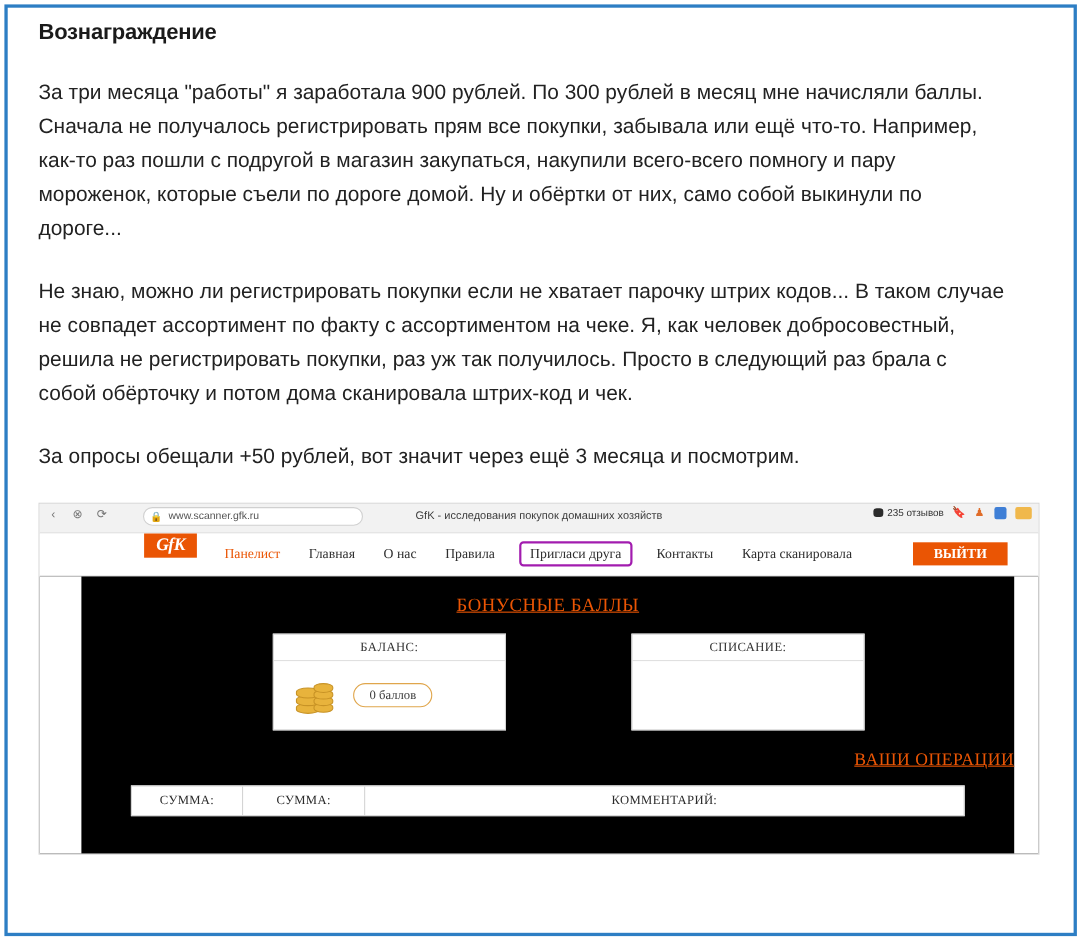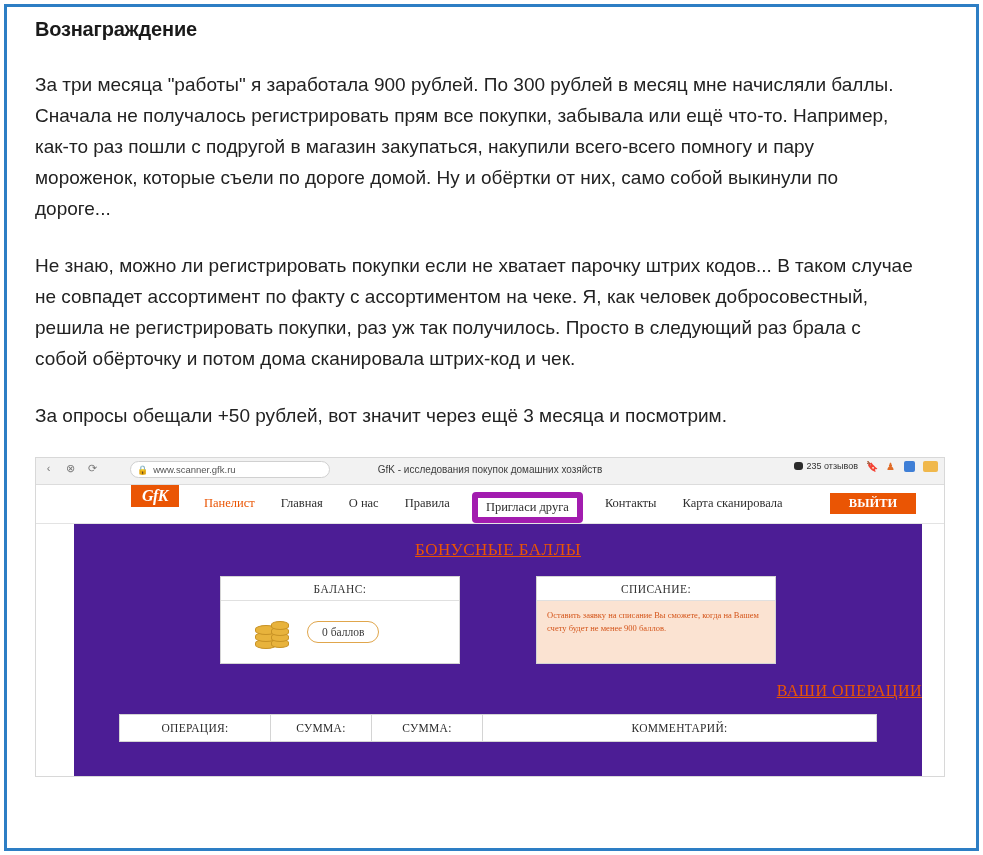--- a/index.html
+++ b/index.html
@@ -186,21 +186,21 @@
     display: flex;
     align-items: flex-start;
     gap: 26px;
     font-size: 12.5px;
     color: #2f2f2f;
   }
   .nav-item.active {
     color: #ea5504;
   }
   .nav-item.boxed {
-    border: 6px solid #a21caf;
+    border: 2px solid #a21caf;
     border-radius: 4px;
     padding: 2px 8px;
     margin: -4px -4px;
     color: #2f2f2f;
   }
   .exit-btn {
     position: absolute;
     right: 28px;
     top: 8px;
     width: 86px;
@@ -210,60 +210,61 @@
     font-family: "Liberation Serif", serif;
     font-weight: bold;
     font-size: 12.5px;
     line-height: 21px;
     text-align: center;
   }
   
   .shot-body {
     position: relative;
     height: 254px;
-    background: #4c1d95;
+    background: #000000;
     border-left: 38px solid #ffffff;
     border-right: 22px solid #ffffff;
     box-sizing: border-box;
   }
   .bonus-title {
     text-align: center;
     padding-top: 16px;
     font-family: "Liberation Serif", serif;
     font-size: 17px;
     color: #ea5504;
     letter-spacing: 0.5px;
     text-decoration: underline;
   }
   .cards {
     display: flex;
     justify-content: center;
     gap: 76px;
     margin-top: 16px;
   }
   .card {
-    width: 240px;
+    width: 212px;
     background: #ffffff;
     border: 1px solid #d4d4d4;
     box-sizing: border-box;
+    margin-left: 38px;
   }
   .card-head {
     text-align: center;
     font-family: "Liberation Serif", serif;
     font-size: 11.5px;
     color: #333;
     padding: 6px 0 5px 0;
     border-bottom: 1px solid #e0e0e0;
     letter-spacing: 0.4px;
   }
   .card-body {
     height: 62px;
     display: flex;
     align-items: center;
-    padding-left: 32px;
+    padding-left: 18px;
     gap: 16px;
     box-sizing: border-box;
   }
   .coins {
     width: 38px;
     height: 34px;
     position: relative;
   }
   .coins i {
     position: absolute;
@@ -402,30 +403,26 @@
                   <i class="c5"></i>
                   <i class="c6"></i>
                   <i class="c7"></i>
               </span>
               <span class="balance-pill">0 баллов</span>
             </div>
           </div>
 
           <div class="card writeoff">
             <div class="card-head">СПИСАНИЕ:</div>
-            <div class="card-body">
-              <div class="writeoff-note">Оставить заявку на списание Вы сможете, когда на Вашем счету будет не менее 900 баллов.</div>
-            </div>
           </div>
         </div>
 
         <div class="ops-title">ВАШИ ОПЕРАЦИИ</div>
 
         <div class="ops-table">
-          <div class="col-op">ОПЕРАЦИЯ:</div>
           <div class="col-date">СУММА:</div>
           <div class="col-sum">СУММА:</div>
           <div class="col-comment">КОММЕНТАРИЙ:</div>
         </div>
       </div>
 
     </div>
   </div>
 </div>
 

